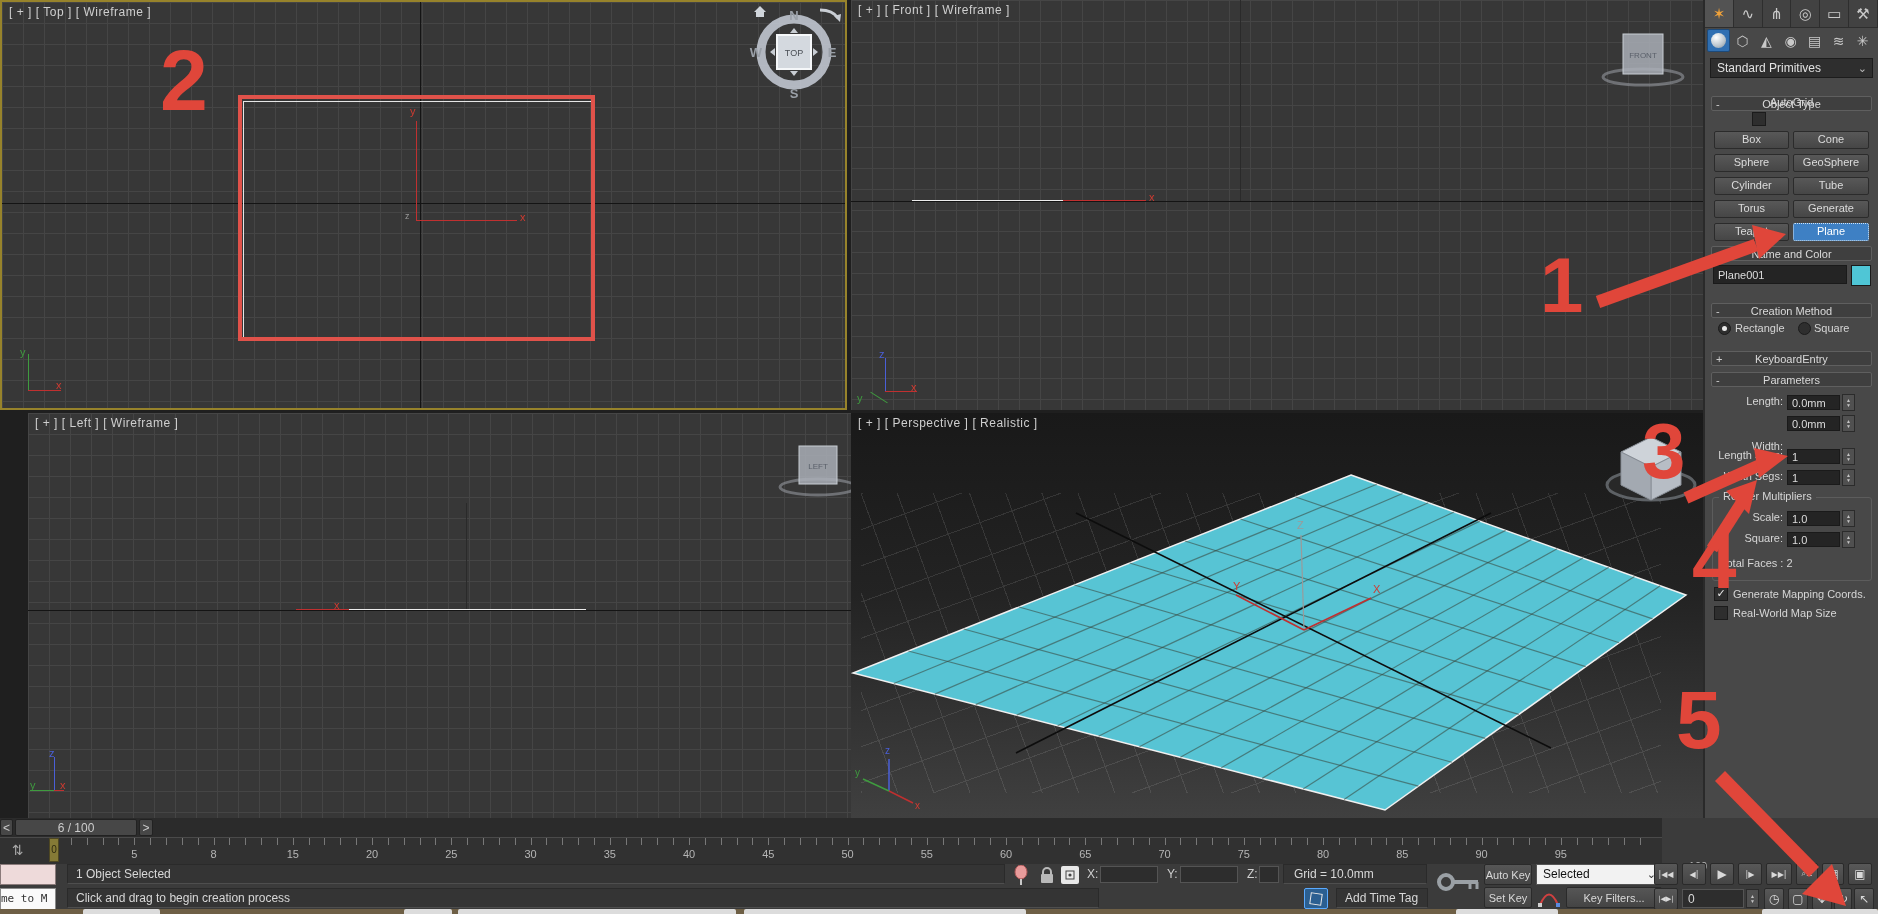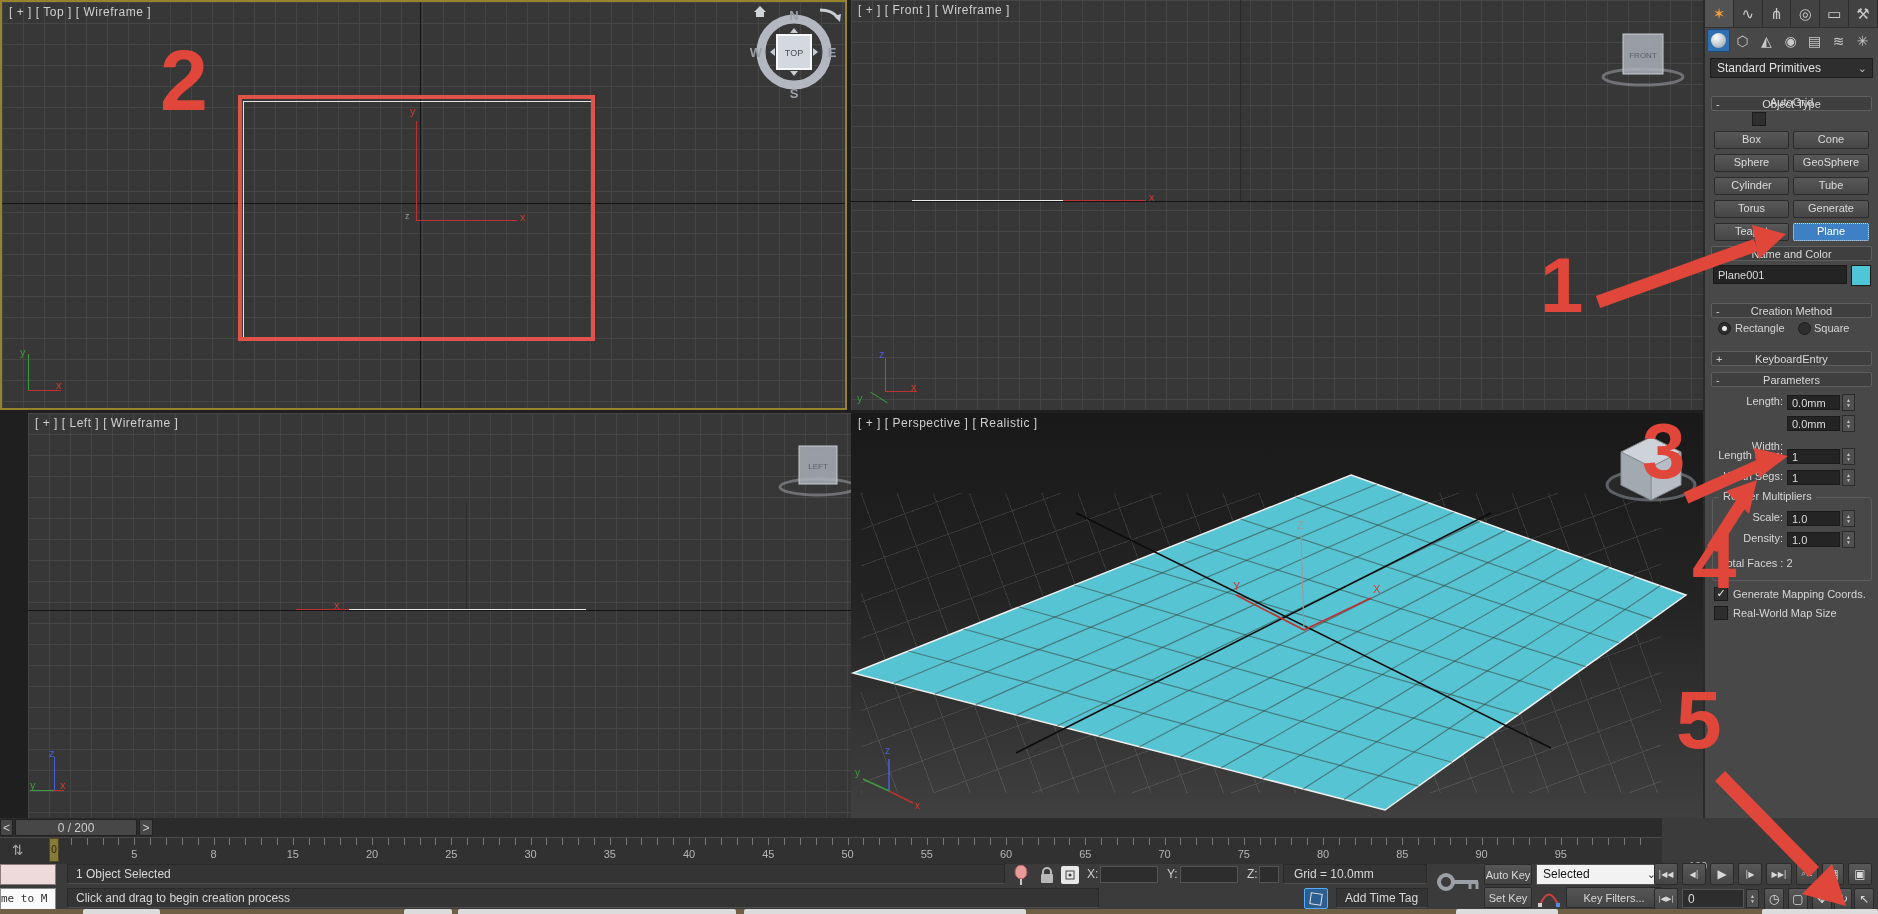--- a/index.html
+++ b/index.html
@@ -319,41 +319,41 @@
 
   <div id="rm-group"></div>
   <div id="rm-label">Render Multipliers</div>
   <div id="rm-area" style="position: absolute; left: 0px; top: 0px; width: 175px;">
       <div class="prow-label" style="left: 0px; top: 511px;">Scale:</div>
       <div class="pfield" style="left: 82px; top: 511px; width: 53px;">1.0</div>
       <div class="pspin" style="left: 137px; top: 510px;">
         <span>▲</span>
         <span>▼</span>
       </div>
-      <div class="prow-label" style="left: 0px; top: 532px;">Density:</div>
+      <div class="prow-label" style="left: 0px; top: 532px;">Square:</div>
       <div class="pfield" style="left: 82px; top: 532px; width: 53px;">1.0</div>
       <div class="pspin" style="left: 137px; top: 531px;">
         <span>▲</span>
         <span>▼</span>
       </div>
     </div>
   <div class="paneltext" style="left:16px;top:557px;">Total Faces : 2</div>
 
   <div id="pan-checks">
       <div class="chkbox" style="left: 9px; top: 587px;">✓</div>
       <div class="paneltext" style="left: 28px; top: 588px;">Generate Mapping Coords.</div>
       <div class="chkbox" style="left: 9px; top: 606px;"></div>
       <div class="paneltext" style="left: 28px; top: 607px;">Real-World Map Size</div>
     </div>
 </div>
 
 <div class="brow" style="top:818px;width:1878px;height:96px;"></div>
 <div class="brow" style="top:818px;width:1662px;height:19px;background:#2b2b2b;"></div>
 <div class="tslider" style="left:0;top:819px;width:13px;height:17px;line-height:16px;">&lt;</div>
-<div class="tslider" style="left:15px;top:819px;width:122px;height:17px;line-height:16px;">0 / 200</div>
+<div class="tslider" style="left:15px;top:819px;width:122px;height:17px;line-height:16px;">6 / 100</div>
 <div class="tslider" style="left:139px;top:819px;width:14px;height:17px;line-height:16px;">&gt;</div>
 
 <div id="ruler">
   <div class="ticks"></div>
   <div class="abs glyph" style="left:12px;top:4px;color:#a8a8a8;font-size:14px;">⇅</div>
 <div class="ticklabel" style="left: 55px;">0</div>
     <div class="ticklabel" style="left: 134.25px;">5</div>
     <div class="ticklabel" style="left: 213.5px;">8</div>
     <div class="ticklabel" style="left: 292.75px;">15</div>
     <div class="ticklabel" style="left: 372px;">20</div>

